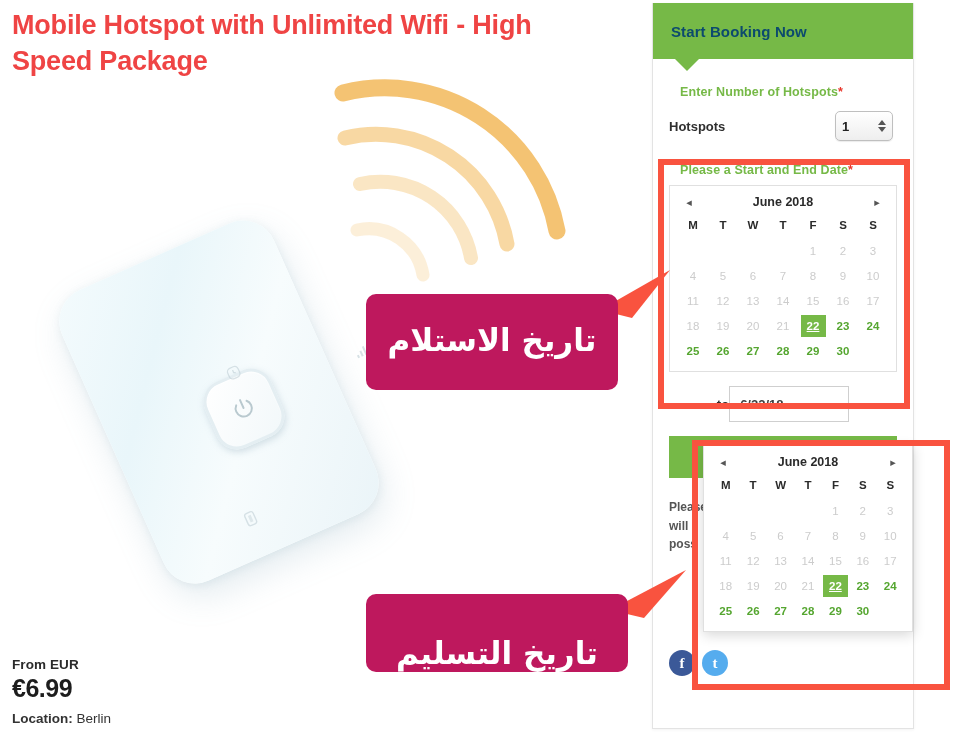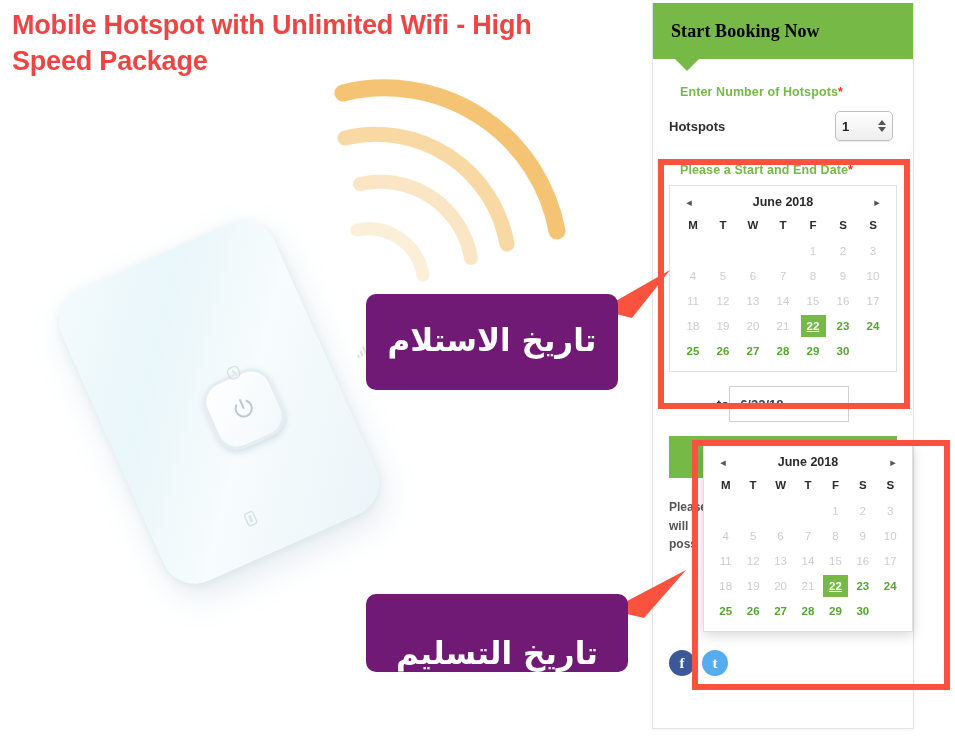--- a/index.html
+++ b/index.html
@@ -121,23 +121,22 @@
     box-shadow: 0 1px 3px rgba(0,0,0,0.05);
   }
   #panel-header {
     position: relative;
     height: 56px;
     background: #76b947;
     display: flex; align-items: center;
     padding-left: 18px;
   }
   #panel-header .htitle {
-    color: #000000; font-size: 18px; font-weight: bold;
+    color: #0c4a6e; font-size: 15px; font-weight: bold;
     letter-spacing: .1px;
-    font-family: Liberation Serif, serif;
   }
   #header-notch {
     position: absolute;
     left: 22px; bottom: -12px;
     width: 0; height: 0;
     border-left: 12px solid transparent;
     border-right: 12px solid transparent;
     border-top: 12px solid #76b947;
   }
   .panel-body { padding: 26px 16px 0 16px; }
@@ -277,21 +276,21 @@
     border: 6px solid #f9533f;
     z-index: 60;
     pointer-events: none;
   }
   #red-box-1 { left: 658px; top: 159px; width: 252px; height: 250px; }
   #red-box-2 { left: 692px; top: 440px; width: 258px; height: 250px; }
 
   
   .callout {
     position: absolute;
-    background: #701a75;
+    background: #be185d;
     border-radius: 10px;
     display: flex; align-items: center; justify-content: center;
     z-index: 70;
   }
   .callout .ctext {
     color: #ffffff;
     font-size: 31px;
     font-weight: bold;
     direction: rtl;
     font-family: "DejaVu Sans", sans-serif;
@@ -350,20 +349,28 @@
         </svg>
       </span>
       <span class="ind-icon ind-batt">
         <svg width="13" height="17" viewBox="0 0 13 17" fill="none" stroke="#bcccd3" stroke-width="1.4">
           <rect x="2" y="2" width="9" height="13" rx="2.5"></rect>
             <rect x="5" y="5" width="3" height="7" fill="#ccd9de" stroke="none"></rect>
         </svg>
       </span>
     </div>
 
+    <div id="price-block">
+      <div class="from-eur">From EUR</div>
+      <div class="price-amt">€6.99</div>
+      <div class="loc-line">
+        <b>Location:</b>
+        <span>Berlin</span>
+      </div>
+    </div>
   </div>
 
   <div id="booking-panel">
 
     <div id="panel-header">
       <span class="htitle">Start Booking Now</span>
       <span id="header-notch"></span>
     </div>
 
     <div class="panel-body">

